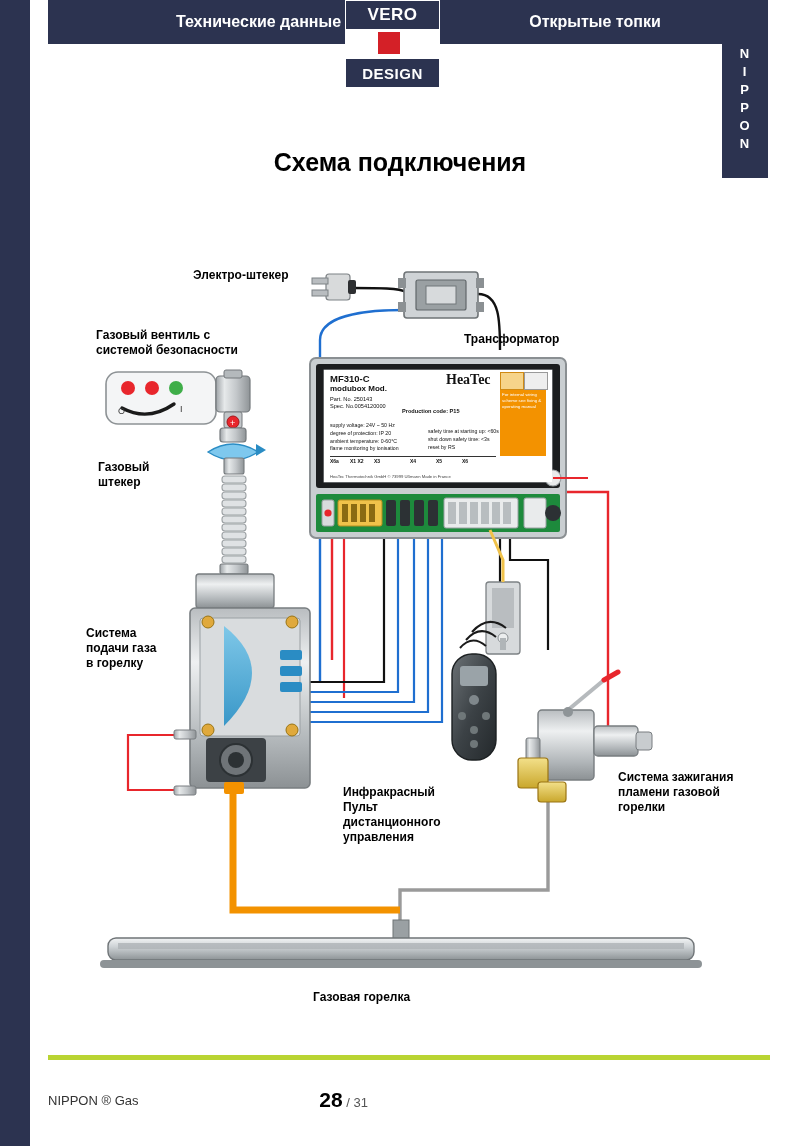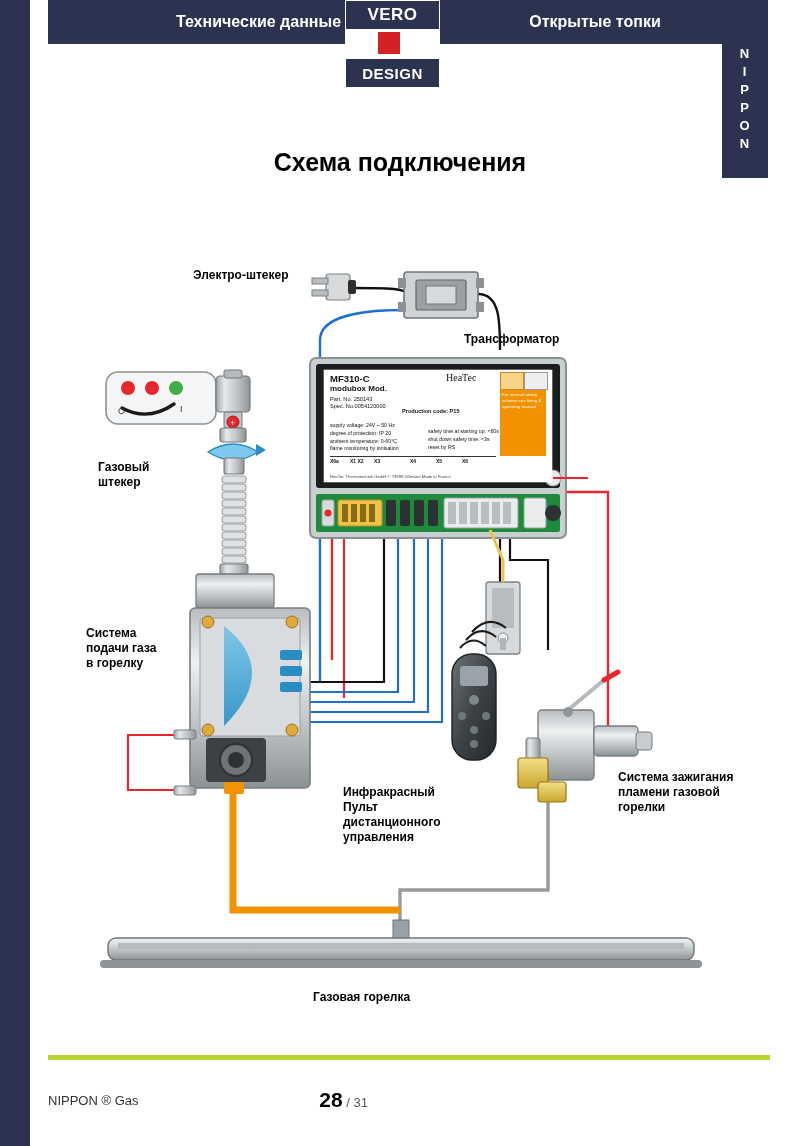--- a/index.html
+++ b/index.html
@@ -340,21 +340,21 @@
       <rect x="345" y="690" width="16" height="20" fill="#9aa0a3" stroke="#6f7477"></rect>
       <rect x="60" y="708" width="586" height="22" rx="8" fill="url(#burnerG)" stroke="#6f7477" stroke-width="1.4"></rect>
       <rect x="70" y="713" width="566" height="6" fill="#aeb3b6" opacity="0.8"></rect>
       <rect x="52" y="730" width="602" height="8" rx="4" fill="#8d9396"></rect>
     </g>
   </svg>
 
   <div style="position:absolute;left:276px;top:140px;width:228px;height:112px;background:#fff;overflow:hidden;font-family:'Liberation Sans',sans-serif;">
     <div style="position:absolute;left:6px;top:3px;font-size:9.5px;font-weight:bold;color:#111;">MF310-C</div>
     <div style="position:absolute;left:6px;top:14px;font-size:8px;font-weight:bold;color:#111;">modubox  Mod.</div>
-    <div style="position:absolute;left:122px;top:2px;font-size:10px;font-weight:normal;font-family:'Liberation Serif',serif;color:#111;">HeaTec</div>
+    <div style="position:absolute;left:122px;top:2px;font-size:14px;font-weight:bold;font-family:'Liberation Serif',serif;color:#111;">HeaTec</div>
     <div style="position:absolute;left:176px;top:2px;width:22px;height:16px;border:1px solid #d08a14;background:#f6d48a;"></div>
     <div style="position:absolute;left:200px;top:2px;width:22px;height:16px;border:1px solid #999;background:#eee;"></div>
     <div style="position:absolute;left:176px;top:20px;width:46px;height:66px;background:#f39200;color:#fff;font-size:4.4px;line-height:1.35;padding:2px;box-sizing:border-box;">For internal wiring scheme see fixing &amp; operating manual</div>
 
     <div style="position:absolute;left:6px;top:26px;font-size:5.6px;color:#111;">Part. No. 250143</div>
     <div style="position:absolute;left:6px;top:33px;font-size:5.6px;color:#111;">Spec. No.0054120000</div>
     <div style="position:absolute;left:78px;top:38px;font-size:5.6px;color:#111;font-weight:bold;">Production code: P15</div>
 
     <div style="position:absolute;left:6px;top:52px;font-size:5.2px;line-height:1.5;color:#111;">
       <div>supply voltage: 24V ~ 50 Hz</div>
@@ -372,20 +372,22 @@
     <div style="position:absolute;left:6px;top:88px;font-size:5px;font-weight:bold;color:#111;">X6a</div>
     <div style="position:absolute;left:26px;top:88px;font-size:5px;font-weight:bold;color:#111;">X1 X2</div>
     <div style="position:absolute;left:50px;top:88px;font-size:5px;font-weight:bold;color:#111;">X3</div>
     <div style="position:absolute;left:86px;top:88px;font-size:5px;font-weight:bold;color:#111;">X4</div>
     <div style="position:absolute;left:112px;top:88px;font-size:5px;font-weight:bold;color:#111;">X5</div>
     <div style="position:absolute;left:138px;top:88px;font-size:5px;font-weight:bold;color:#111;">X6</div>
     <div style="position:absolute;left:6px;top:104px;font-size:4.2px;color:#444;">HeaTec Thermotechnik GmbH   © 73999 Ußmann   Made in France</div>
   </div>
 
   <div class="lbl" style="left:145px;top:38px;">Электро-штекер</div>
+  <div class="lbl" style="left:48px;top:98px;white-space:pre-line;">Газовый вентиль с
+системой безопасности</div>
   <div class="lbl" style="left:416px;top:102px;">Трансформатор</div>
   <div class="lbl" style="left:50px;top:230px;white-space:pre-line;">Газовый
 штекер</div>
   <div class="lbl" style="left:38px;top:396px;white-space:pre-line;">Система
 подачи газа
 в горелку</div>
   <div class="lbl" style="left:570px;top:540px;white-space:pre-line;">Система зажигания
 пламени газовой
 горелки</div>
   <div class="lbl" style="left:295px;top:555px;white-space:pre-line;">Инфракрасный

